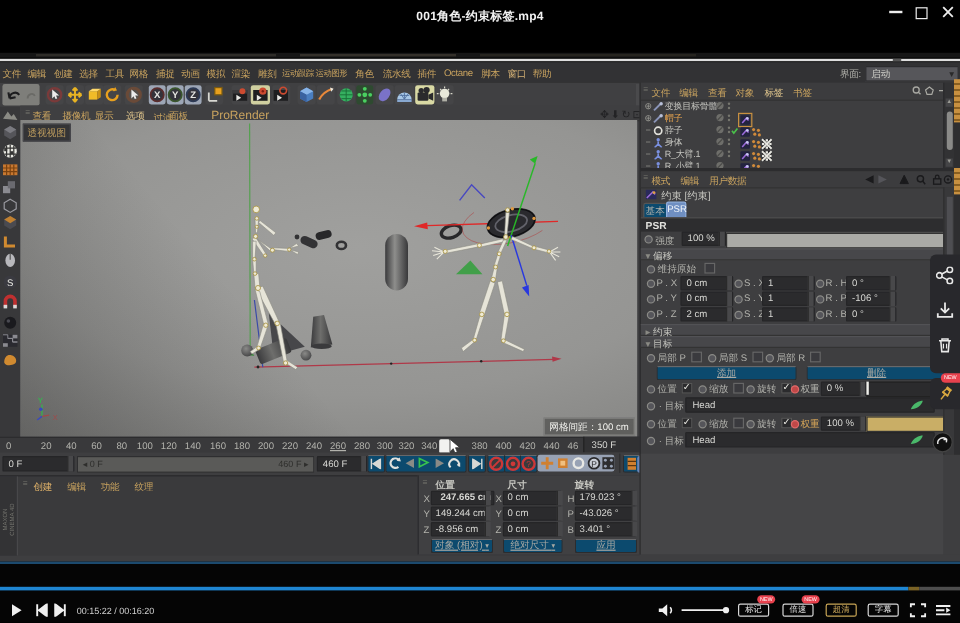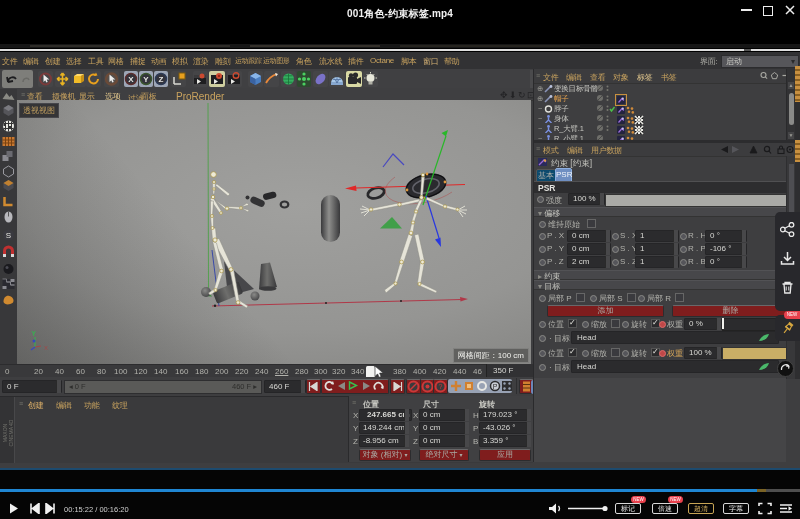--- a/index.html
+++ b/index.html
@@ -11,21 +11,21 @@
   #c4d{top:52px;left:0;width:800px;height:416px;background:#3e3e40;font-size:8px;color:#b9b9b3;}
   .menu{color:#c9a35f;font-size:8px;letter-spacing:-0.3px;white-space:nowrap;}
   .mi{position:absolute;top:0;}
   .lbl{color:#b3b3ad;font-size:8px;white-space:nowrap;}
   .val{color:#dcdcd8;font-size:8px;white-space:nowrap;}
   .ibox{position:absolute;background:#2b2b2d;border:1px solid #252527;border-radius:1px;color:#d8d8d4;font-size:8px;line-height:10px;white-space:nowrap;overflow:hidden;}
   .spin{position:absolute;width:4px;background:#48484a;border-left:1px solid #2a2a2a;}
   .sect{position:absolute;background:#47474a;border-top:1px solid #525255;border-bottom:1px solid #333;color:#c4c4be;font-size:8px;line-height:9px;}
   .radio{position:absolute;width:5px;height:5px;border-radius:50%;border:1px solid #8a8a86;background:#55555a;}
   .chk{position:absolute;width:7px;height:7px;background:#2b2b2d;border:1px solid #555;}
-  .btn{position:absolute;background:#7f1d1d;border:1px solid #2c2c2e;border-top-color:#68686a;border-radius:2px;color:#a9a9a3;font-size:8px;text-align:center;}
+  .btn{position:absolute;background:#0c4a6e;border:1px solid #2c2c2e;border-top-color:#68686a;border-radius:2px;color:#a9a9a3;font-size:8px;text-align:center;text-decoration:underline;}
   .tbtn{position:absolute;top:2px;width:15px;height:16px;background:#454547;border-radius:2px;}
 </style>
 </head>
 <body>
 <div id="app">
 
   <div class="abs" id="title">001角色-约束标签.mp4</div>
   <div class="abs" style="left:741px;top:9px;width:11px;height:1.6px;background:#ededed;"></div>
   <div class="abs" style="left:763px;top:5.5px;width:8px;height:8px;border:1.4px solid #ededed;"></div>
   <svg class="abs" style="left:785px;top:5px;" width="10" height="10">
@@ -583,21 +583,21 @@
       <span class="abs lbl" style="left:124px;top:28px;">P</span>
         <div class="ibox" style="left:130px;top:26px;width:46px;height:10px;padding-left:3px;">-43.026 °</div>
         <div class="spin" style="left:177px;top:26px;height:12px;"></div>
       <span class="abs lbl" style="left:4px;top:41px;">Z</span>
         <div class="ibox" style="left:10px;top:39px;width:44px;height:10px;padding-left:3px;">-8.956 cm</div>
         <div class="spin" style="left:55px;top:39px;height:12px;"></div>
       <span class="abs lbl" style="left:64px;top:41px;">Z</span>
         <div class="ibox" style="left:70px;top:39px;width:44px;height:10px;padding-left:3px;">0 cm</div>
         <div class="spin" style="left:115px;top:39px;height:12px;"></div>
       <span class="abs lbl" style="left:124px;top:41px;">B</span>
-        <div class="ibox" style="left:130px;top:39px;width:46px;height:10px;padding-left:3px;">3.359 °</div>
+        <div class="ibox" style="left:130px;top:39px;width:46px;height:10px;padding-left:3px;">3.401 °</div>
         <div class="spin" style="left:177px;top:39px;height:12px;"></div>
       <div class="btn" style="left:10px;top:53px;width:50px;height:10px;line-height:10px;">对象 (相对) <span style="font-size:6px;">▾</span></div>
       <div class="btn" style="left:70px;top:53px;width:48px;height:10px;line-height:10px;">绝对尺寸 <span style="font-size:6px;">▾</span></div>
       <div class="btn" style="left:130px;top:53px;width:50px;height:10px;line-height:10px;">应用</div>
     </div>
 
     <div class="abs" id="rpanel" style="top:17px;left:533px;width:267px;height:393px;background:#3e3e40;border-left:1px solid #2a2a2c;">
 
       <div class="abs" style="top:0;left:0;width:267px;height:14px;background:#3c3c3e;border-bottom:1px solid #333;">
         <span style="position:absolute;left:2px;top:3px;color:#77776f;font-size:7px;">≡</span>

